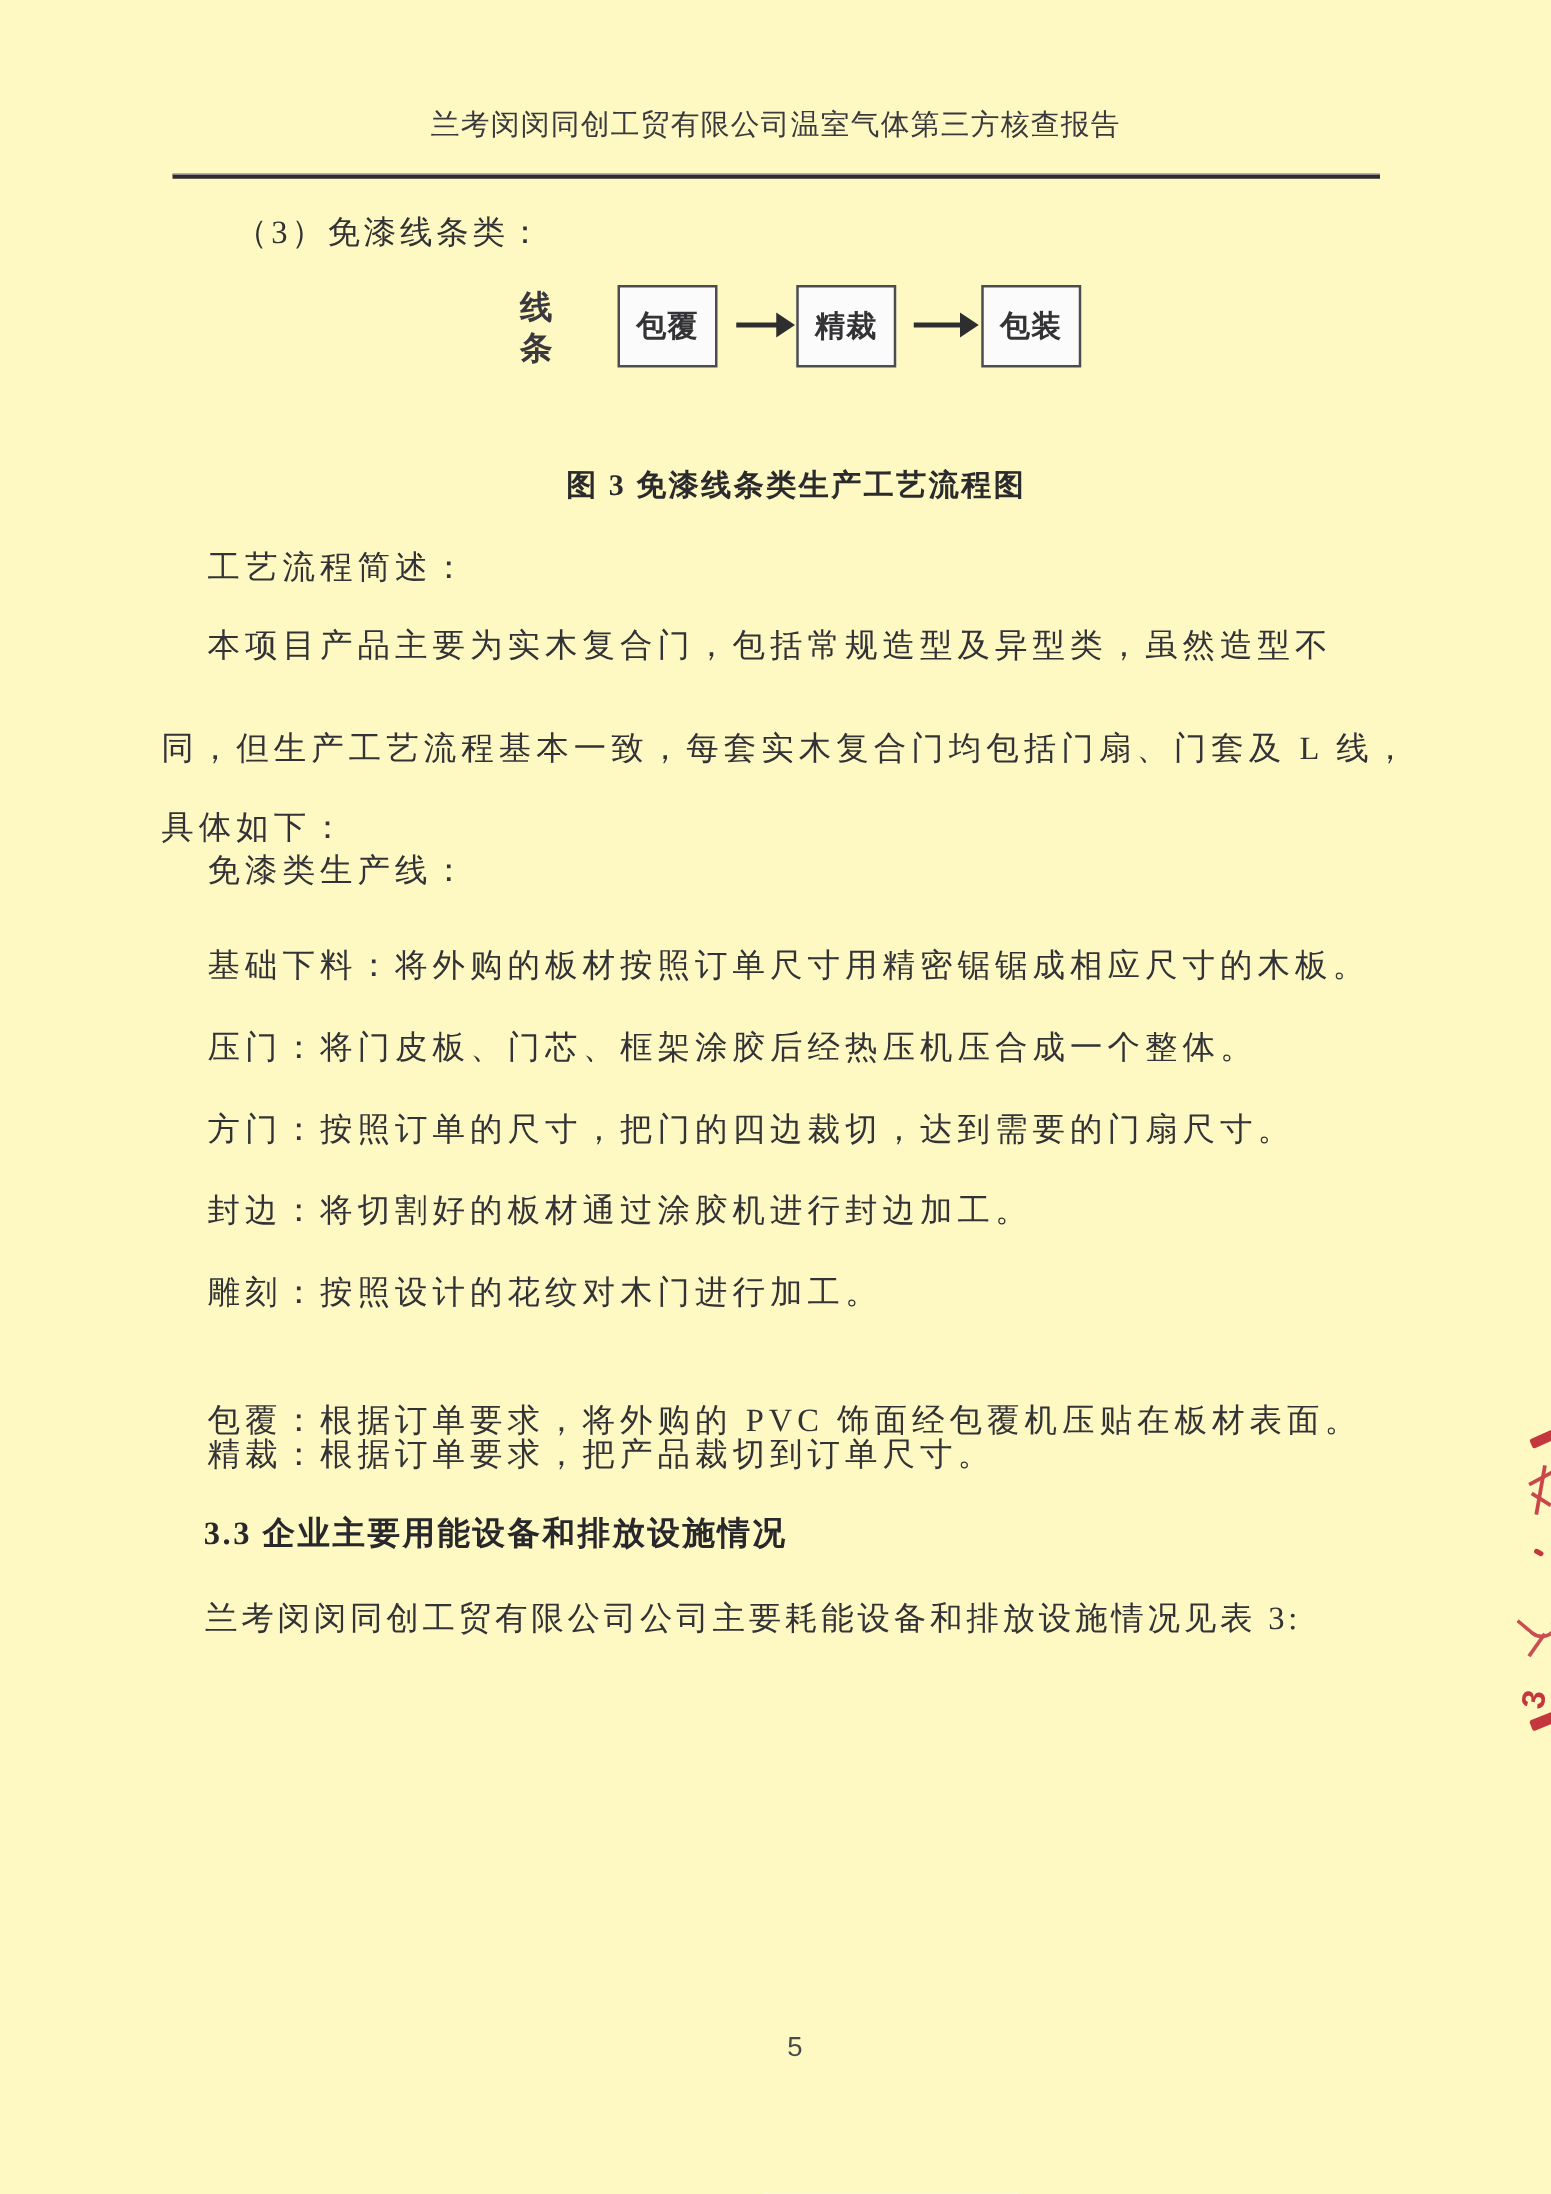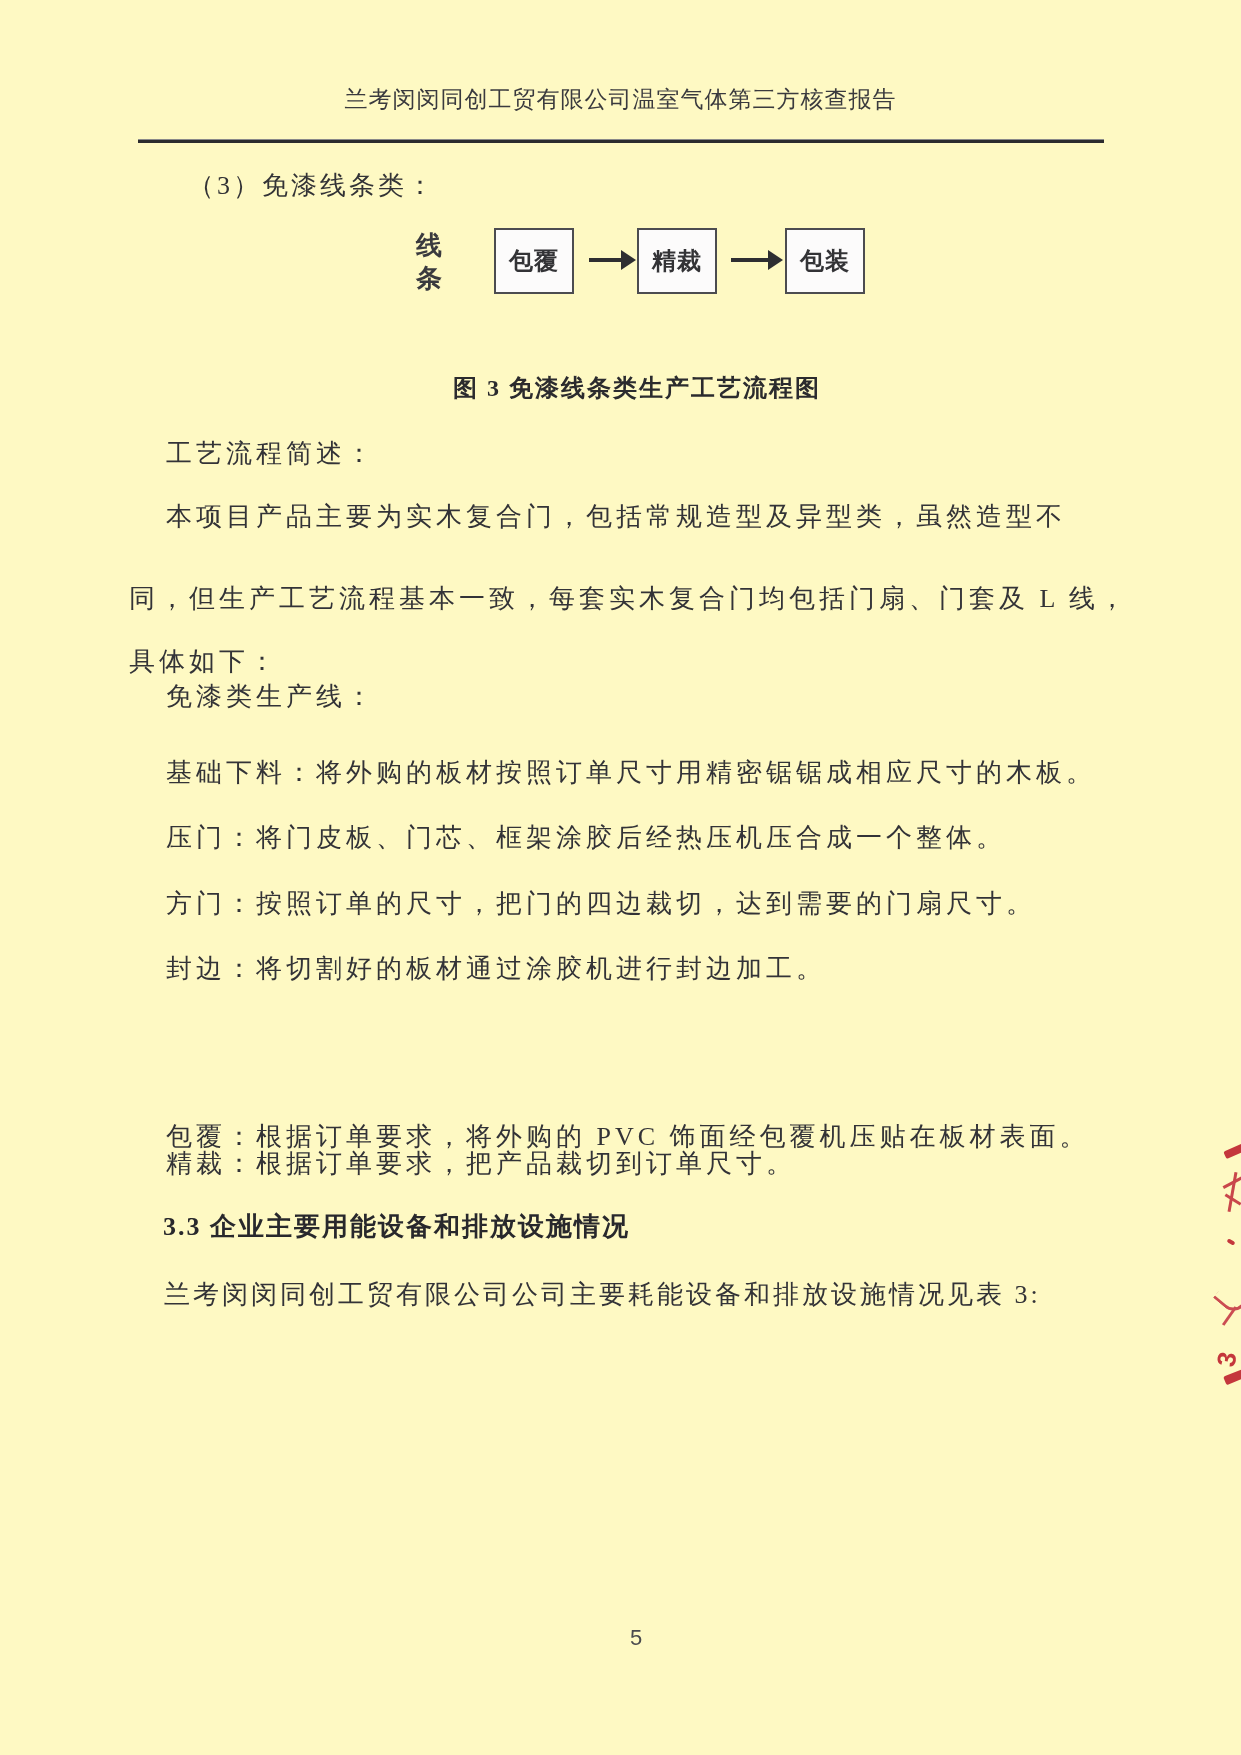--- a/index.html
+++ b/index.html
@@ -245,20 +245,21 @@
 
   <div class="abs line indent y0">工艺流程简述：</div>
   <div class="abs line indent y1">本项目产品主要为实木复合门，包括常规造型及异型类，虽然造型不</div>
   <div class="abs line flush  y2">同，但生产工艺流程基本一致，每套实木复合门均包括门扇、门套及 L 线，</div>
   <div class="abs line flush  y3">具体如下：</div>
   <div class="abs line indent y4">免漆类生产线：</div>
   <div class="abs line indent y5">基础下料：将外购的板材按照订单尺寸用精密锯锯成相应尺寸的木板。</div>
   <div class="abs line indent y7">方门：按照订单的尺寸，把门的四边裁切，达到需要的门扇尺寸。</div>
   <div class="abs line indent y6">压门：将门皮板、门芯、框架涂胶后经热压机压合成一个整体。</div>
   <div class="abs line indent y8">封边：将切割好的板材通过涂胶机进行封边加工。</div>
+  <div class="abs line indent y9">雕刻：按照设计的花纹对木门进行加工。</div>
   <div class="abs line indent y10">包覆：根据订单要求，将外购的 PVC 饰面经包覆机压贴在板材表面。</div>
   <div class="abs line indent y11">精裁：根据订单要求，把产品裁切到订单尺寸。</div>
 
   <div class="abs section-heading">3.3 企业主要用能设备和排放设施情况</div>
 
   <div class="abs closing-line">兰考闵闵同创工贸有限公司公司主要耗能设备和排放设施情况见表 3:</div>
 
   <div>
     <div class="stamp-frag sf-bar1"></div>
     <div class="stamp-frag sf-stroke-a"></div>

